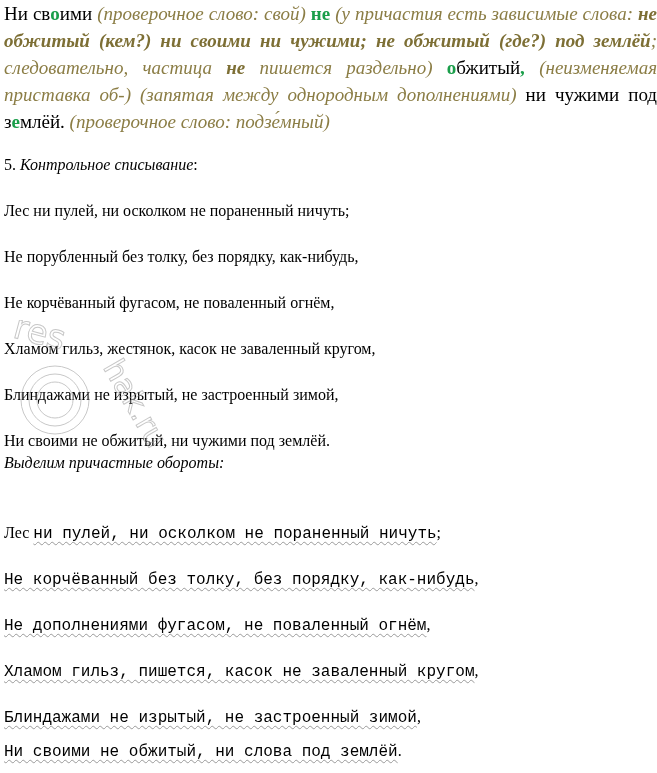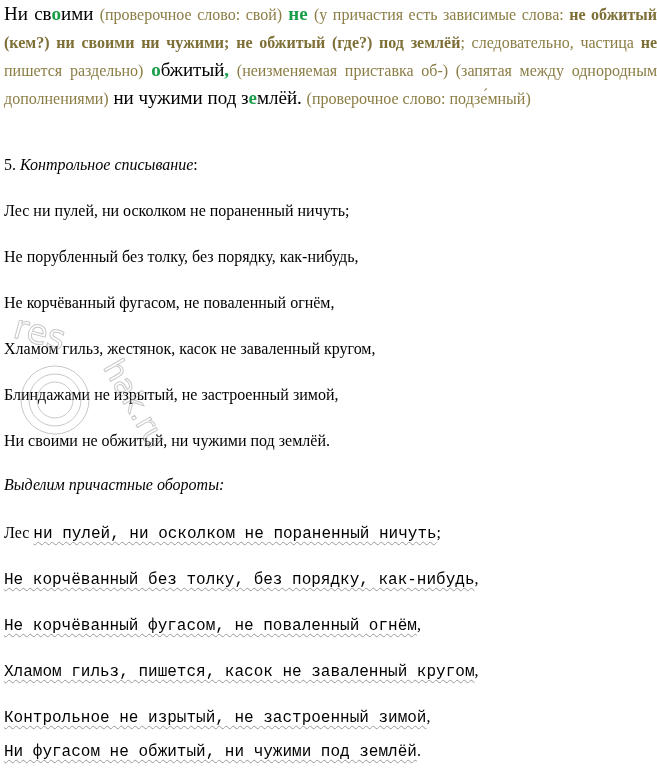--- a/index.html
+++ b/index.html
@@ -21,22 +21,23 @@
     top: 0;
     width: 653px;
   }
   .para-intro {
     font-size: 19px;
     line-height: 27px;
     text-align: justify;
     margin: 0;
   }
   .note {
+    font-style: italic;
     color: #8b7d45;
-    font-size: 16px;
+    font-size: 19px;
   }
   .note b { font-weight: bold; color: #7d6f35; }
   .hl {
     color: #1a9e4a;
     font-weight: bold;
   }
   .line {
     position: absolute;
     left: 4px;
     font-size: 16px;
@@ -68,28 +69,28 @@
 
 <div class="line" style="top:156px;"><span>5. </span><span class="italic">Контрольное списывание</span><span>:</span></div>
 
 <div class="line" style="top:202px;">Лес ни пулей, ни осколком не пораненный ничуть;</div>
 <div class="line" style="top:248px;">Не порубленный без толку, без порядку, как-нибудь,</div>
 <div class="line" style="top:294px;">Не корчёванный фугасом, не поваленный огнём,</div>
 <div class="line" style="top:340px;">Хламом гильз, жестянок, касок не заваленный кругом,</div>
 <div class="line" style="top:386px;">Блиндажами не изрытый, не застроенный зимой,</div>
 <div class="line" style="top:432px;">Ни своими не обжитый, ни чужими под землёй.</div>
 
-<div class="line italic" style="top:476px;text-align:right;">Выделим причастные обороты:</div>
+<div class="line italic" style="top:454px;text-align:right;">Выделим причастные обороты:</div>
 
 <div class="line" style="top:524px;"><span>Лес </span><span class="wavy">ни пулей, ни осколком не пораненный ничуть</span><span>;</span></div>
 <div class="line" style="top:570px;"><span class="wavy">Не корчёванный без толку, без порядку, как-нибудь</span><span>,</span></div>
-<div class="line" style="top:616px;"><span class="wavy">Не корчёванный фугасом, не поваленный огнём</span><span>,</span></div>
+<div class="line" style="top:616px;"><span class="wavy">Не дополнениями фугасом, не поваленный огнём</span><span>,</span></div>
 <div class="line" style="top:662px;"><span class="wavy">Хламом гильз, пишется, касок не заваленный кругом</span><span>,</span></div>
-<div class="line" style="top:708px;"><span class="wavy">Контрольное не изрытый, не застроенный зимой</span><span>,</span></div>
-<div class="line" style="top:742px;"><span class="wavy">Ни фугасом не обжитый, ни чужими под землёй</span><span>.</span></div>
+<div class="line" style="top:708px;"><span class="wavy">Блиндажами не изрытый, не застроенный зимой</span><span>,</span></div>
+<div class="line" style="top:742px;"><span class="wavy">Ни своими не обжитый, ни слова под землёй</span><span>.</span></div>
 
 <svg class="watermark" viewBox="0 0 170 140">
   <g fill="none" stroke="#9a9a9a" stroke-width="1">
     <circle cx="55" cy="80" r="34"></circle>
     <circle cx="55" cy="80" r="26"></circle>
     <circle cx="55" cy="80" r="18"></circle>
     <text x="10" y="30" font-size="34" font-family="DejaVu Sans, sans-serif" transform="rotate(15 60 30)">res</text>
     <text x="95" y="60" font-size="30" font-family="DejaVu Sans, sans-serif" transform="rotate(60 110 60)">hak.ru</text>
   </g>
 </svg>

